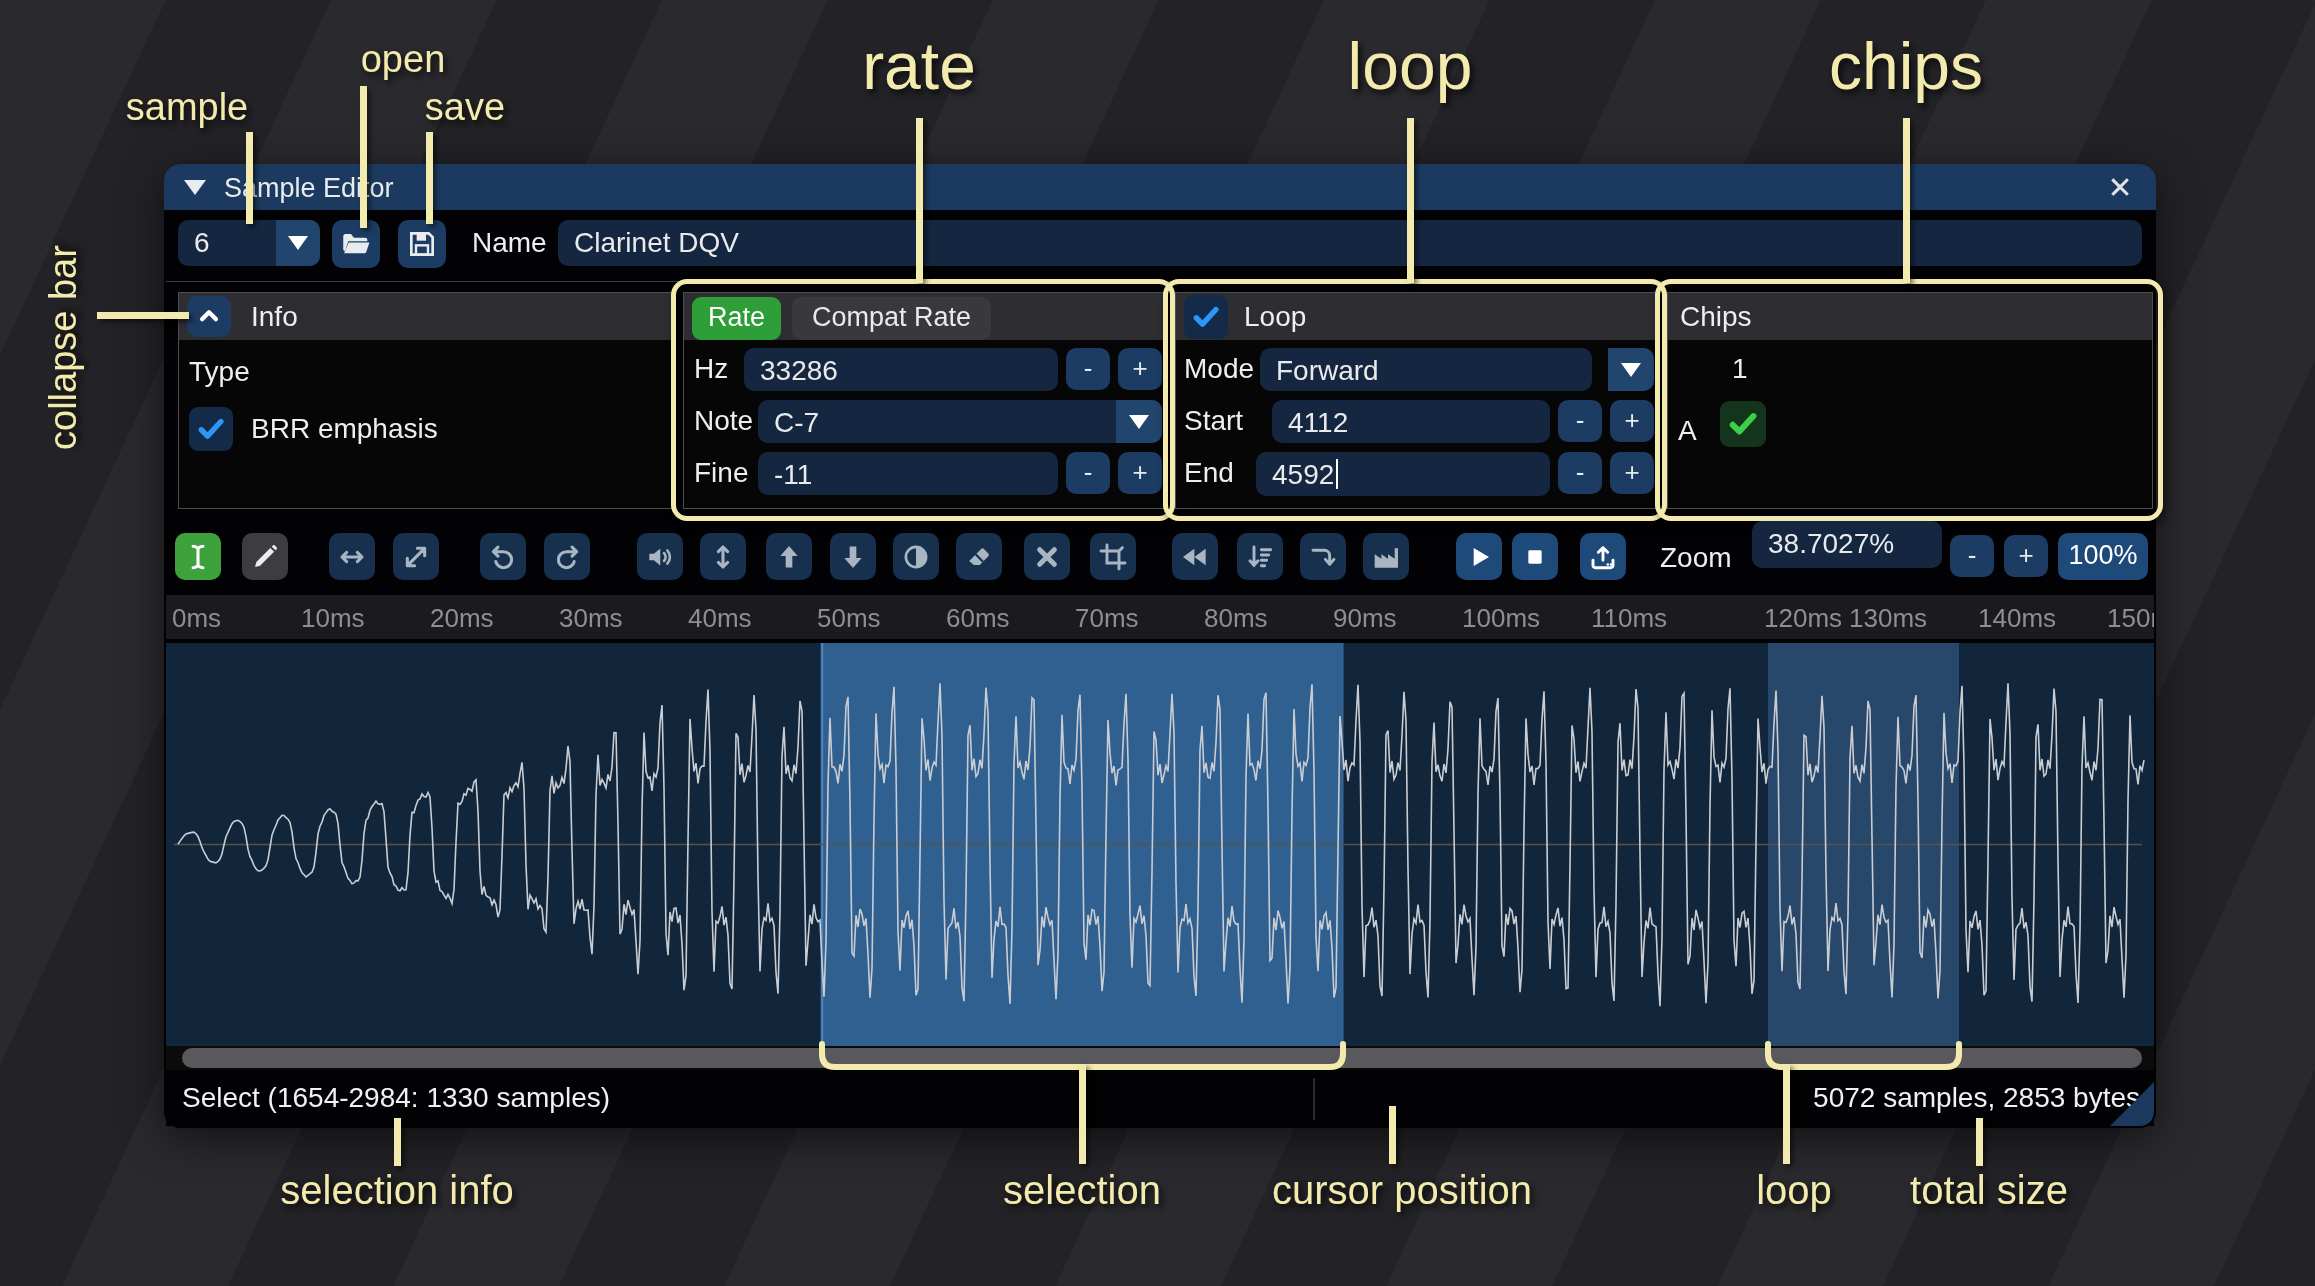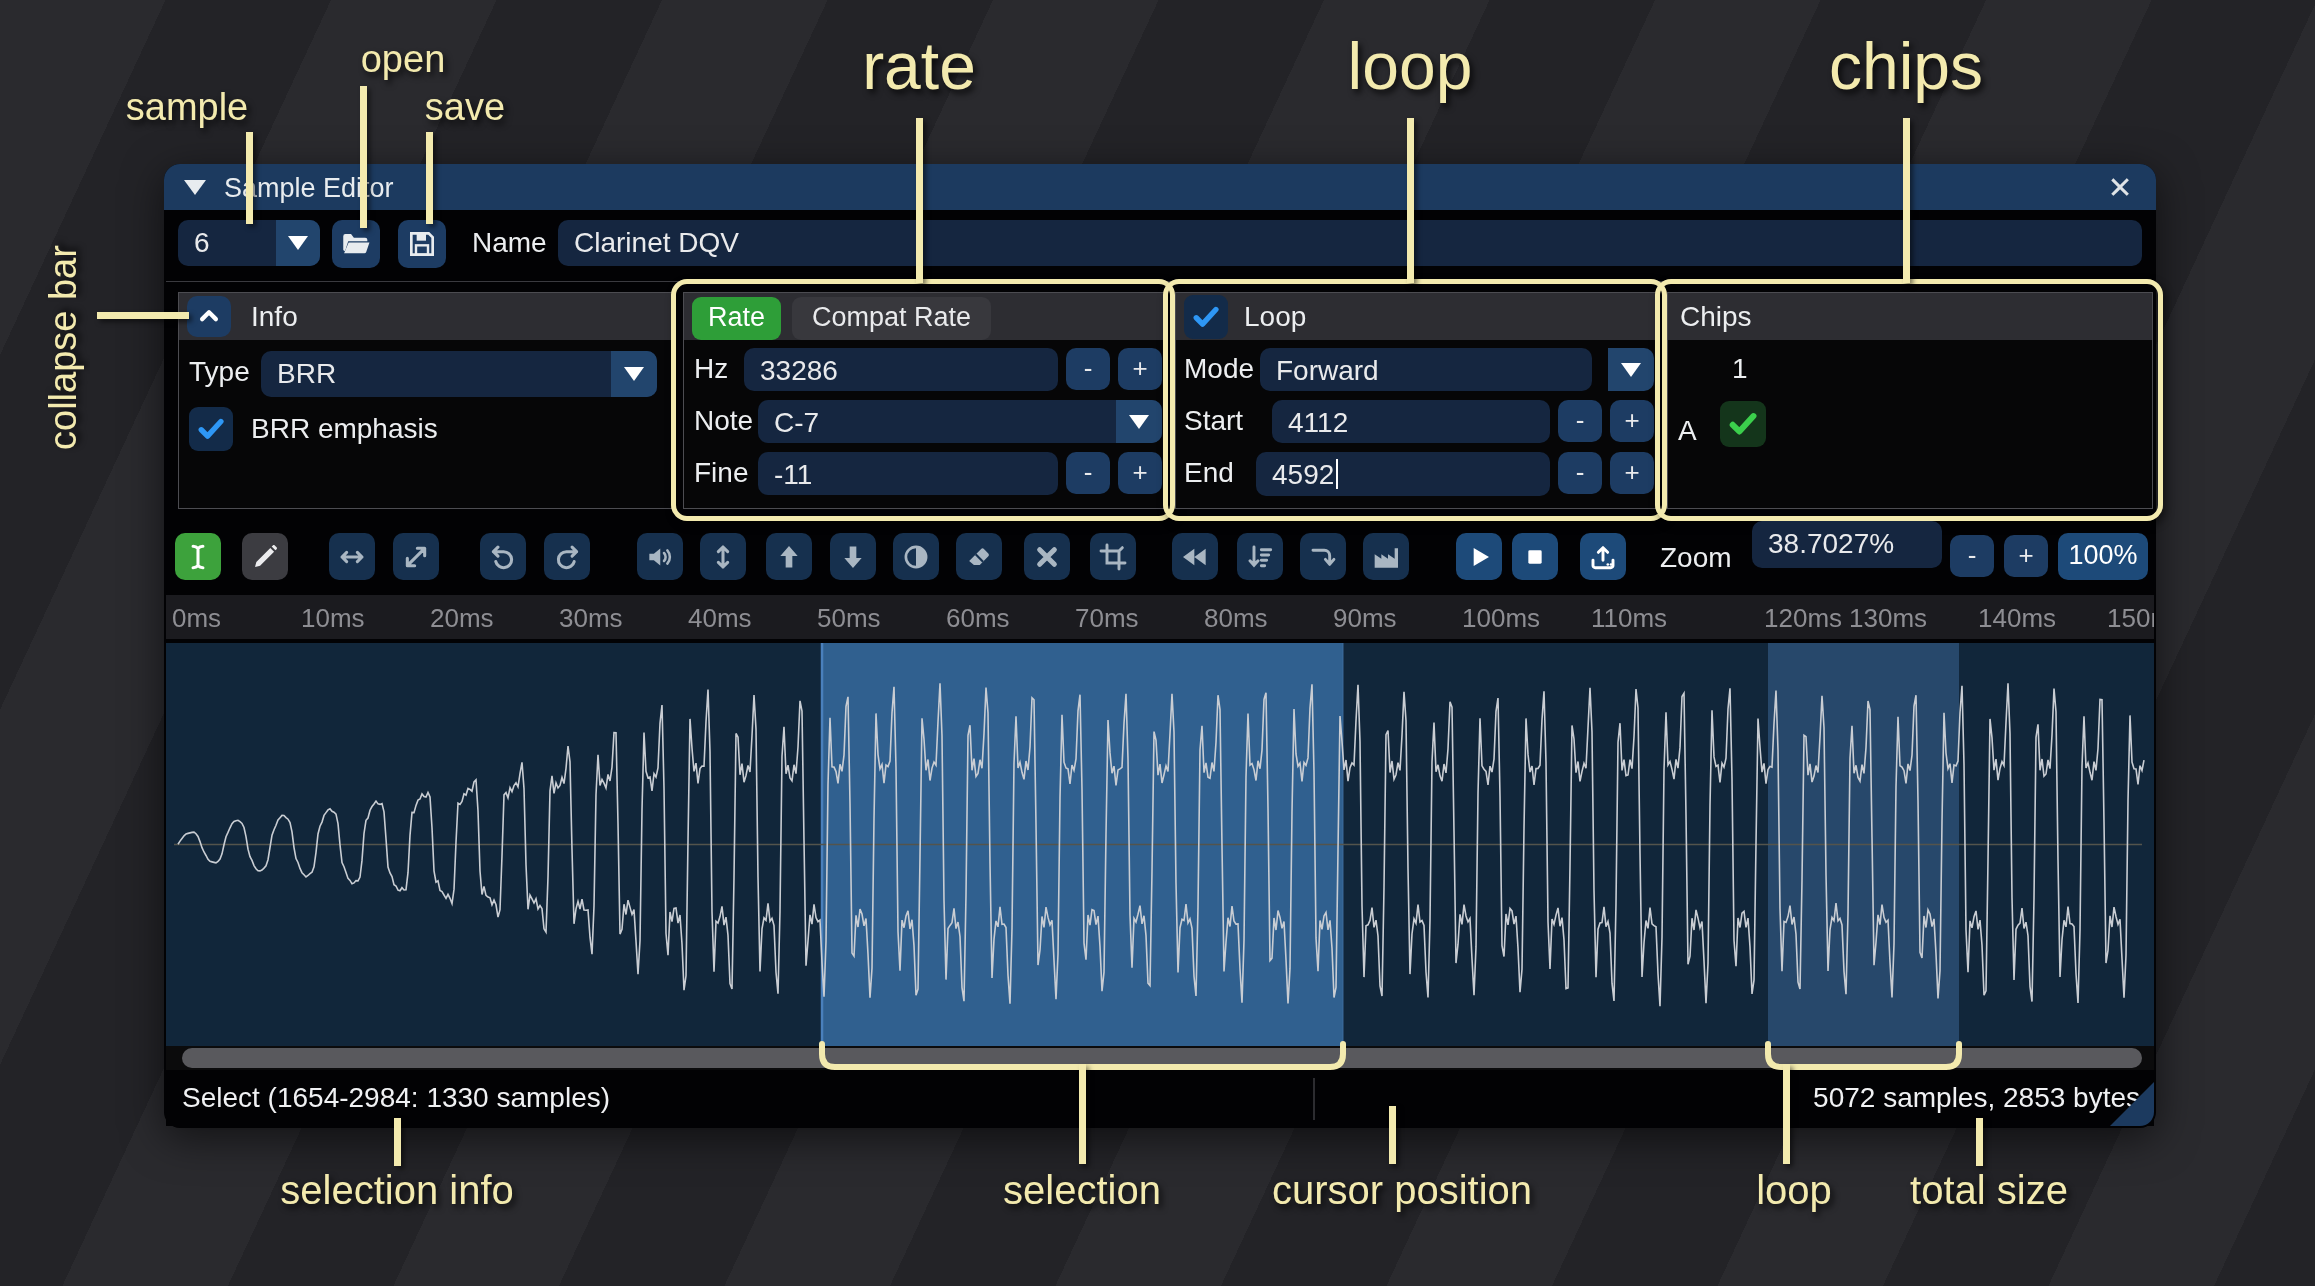--- a/index.html
+++ b/index.html
@@ -103,26 +103,20 @@
 
     <div class="panel" style="left:14px;top:128px;width:494px;height:215px;">
       <div class="panel-head"></div>
       <div class="btn" style="left:8px;top:3px;width:44px;height:41px;">
         <svg viewBox="0 0 24 24" style="width:30px;height:30px;margin:5px 7px;">
           <path d="M6.5 14.5l5.5-5.5 5.5 5.5" fill="none" stroke="#fff" stroke-width="3.4" stroke-linecap="round" stroke-linejoin="round"></path>
         </svg>
       </div>
       <div class="lbl" style="left:72px;top:8px;">Info</div>
       <div class="lbl" style="left:10px;top:63px;">Type</div>
-      <div class="field" style="left:82px;top:58px;width:396px;height:46px;">
-        <span class="val">BRR</span>
-        <span class="combo-arrow" style="left:350px;width:46px;">
-          <span class="tri-down"></span>
-          </span>
-      </div>
       <div class="check" style="left:10px;top:114px;">
         <svg viewBox="0 0 24 24" style="width:36px;height:36px;margin:4px;">
           <path d="M5.5 12.5l4.2 4.2L18.6 7" fill="none" stroke="#2e97f5" stroke-width="3.6" stroke-linecap="round" stroke-linejoin="round"></path>
         </svg>
       </div>
       <div class="lbl" style="left:72px;top:120px;">BRR emphasis</div>
     </div>
 
     <div class="panel" style="left:519px;top:128px;width:480px;height:215px;">
       <div class="panel-head"></div>

